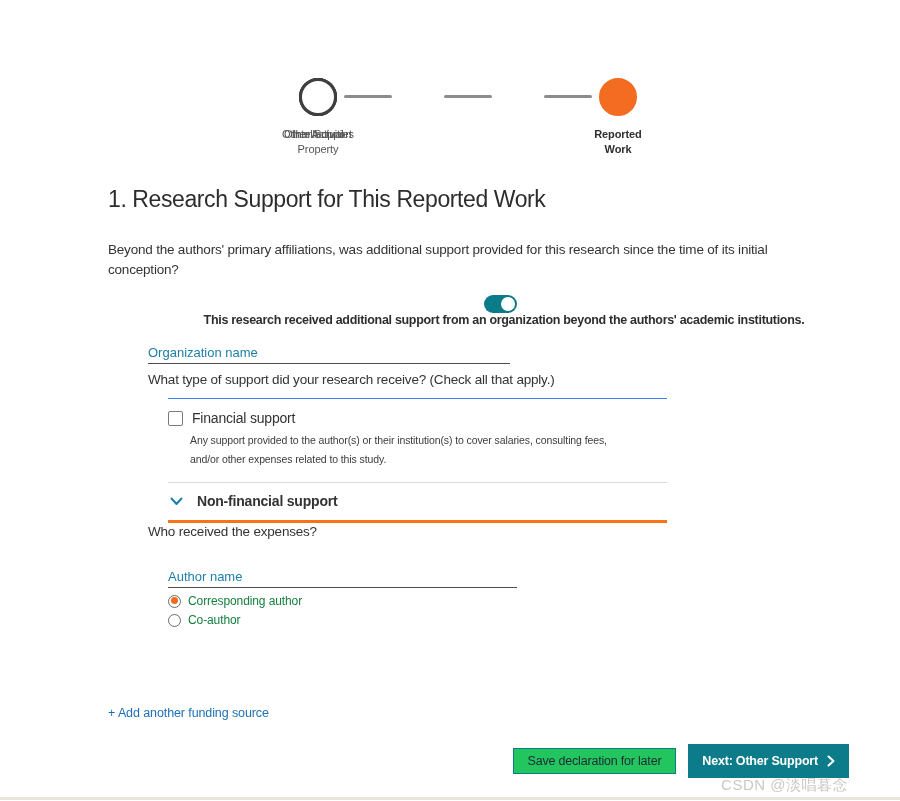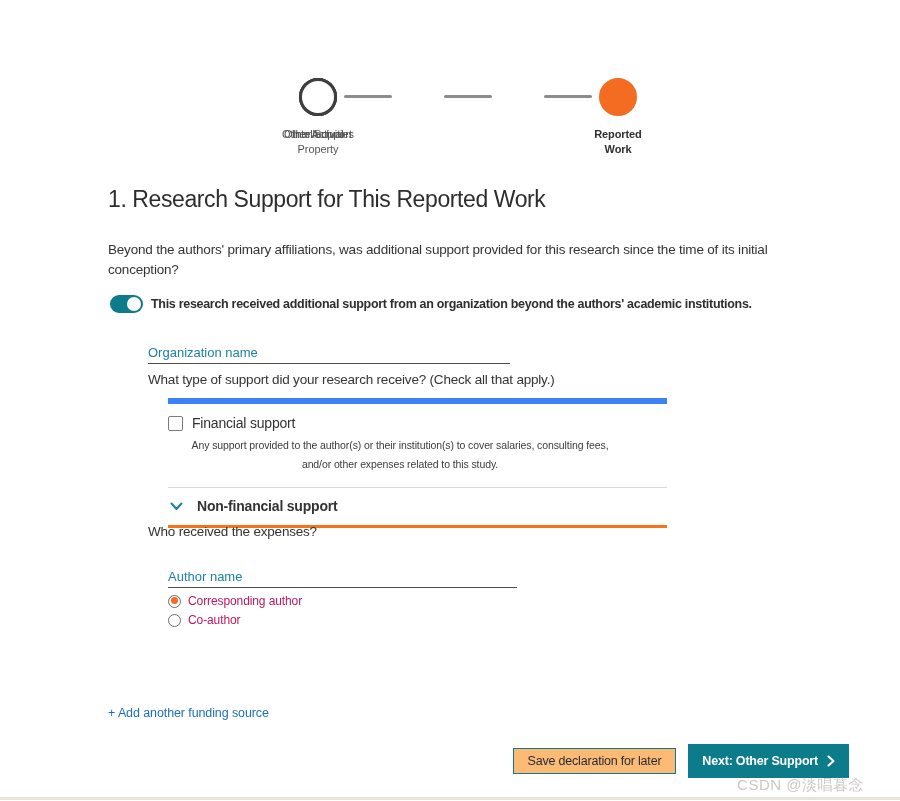--- a/index.html
+++ b/index.html
@@ -34,21 +34,21 @@
   .heading {
     position:absolute; top:186px; left:108px; width:740px;
     font-size:23px; font-weight:500; color:#2d2d2d; letter-spacing:-0.4px;
   }
   .intro {
     position:absolute; top:240px; left:108px; width:732px;
     font-size:13.5px; line-height:20px; color:#333; letter-spacing:-0.2px;
   }
 
   
-  .toggle-row { position:absolute; top:295px; left:110px; width:780px; display:flex; align-items:center; }
+  .toggle-row { position:absolute; top:295px; left:110px; width:780px; display:flex; align-items:center;flex-direction:column; }
   .toggle {
     position:relative; width:33px; height:18px; border-radius:9px;
     background:#0c7b8a; flex:0 0 auto; cursor:pointer;
   }
   .toggle .knob {
     position:absolute; top:2px; right:2px; width:14px; height:14px;
     border-radius:50%; background:#fff;
   }
   .toggle-text {
     margin-left:8px; font-size:12.5px; font-weight:bold; color:#2e2e2e;
@@ -64,21 +64,21 @@
   .line-input::placeholder { color:#1c7fa8; opacity:1; }
   .org-input { position:absolute; top:342px; left:148px; width:362px; }
   .author-input { position:absolute; top:566px; left:168px; width:349px; }
 
   .q-text { position:absolute; left:148px; font-size:13.5px; color:#333; letter-spacing:-0.2px; }
   .q-support { top:372px; }
   .q-recipient { top:524px; }
 
   
   .options { position:absolute; top:398px; left:168px; width:499px; }
-  .opt-row-1 { border-top:6px solid #3b82f6; padding:11px 0 12px 0;text-align:center; }
+  .opt-row-1 { border-top:1px solid #3b82f6; padding:11px 0 12px 0; }
   .opt-head { display:flex; align-items:center; cursor:pointer; }
   .checkbox {
     width:15px; height:15px; border:1px solid #7a7a7a; border-radius:2px;
     background:#fff; flex:0 0 auto; cursor:pointer;
   }
   .opt-label { margin-left:9px; font-size:14px; color:#333; letter-spacing:-0.2px; }
   .opt-desc {
     margin:5px 0 0 22px; width:420px; font-size:10.5px; line-height:1.85;
     color:#3c3c3c; letter-spacing:-0.1px;
   }
@@ -93,45 +93,45 @@
   .radio-group { position:absolute; top:592px; left:168px; }
   .radio-row { display:flex; align-items:center; height:18px; margin-bottom:1px; cursor:pointer; }
   .radio {
     width:13px; height:13px; border-radius:50%; border:1.5px solid #6b6b6b;
     background:#fff; flex:0 0 auto; position:relative;
   }
   .radio.selected::after {
     content:""; position:absolute; top:1.5px; left:1.5px; width:7px; height:7px;
     border-radius:50%; background:#f36c21;
   }
-  .radio-label { margin-left:7px; font-size:12px; color:#be185d; letter-spacing:-0.1px; }
+  .radio-label { margin-left:7px; font-size:12px; color:#15803d; letter-spacing:-0.1px; }
 
   
   .add-link {
     position:absolute; top:670px; left:108px; font-size:12.5px; font-weight:500;
     color:#1b6fba; cursor:pointer; letter-spacing:-0.1px; text-decoration:none;margin-top:36px;
   }
   .footer-buttons {
     position:absolute; top:744px; right:51px; display:flex; gap:12px; align-items:center;
   }
   .btn {
     height:26px; font-family:"Liberation Sans", sans-serif; font-size:12.5px;
     display:flex; align-items:center; justify-content:center; cursor:pointer;
     letter-spacing:-0.2px;
   }
   .btn-secondary {
-    background:#fdba74; border:1.5px solid #0c7b8a; color:#1f2a36; padding:0 14px;
+    background:#22c55e; border:1.5px solid #0c7b8a; color:#1f2a36; padding:0 14px;
   }
   .btn-primary {
     background:#0c7b8a; border:1.5px solid #0c7b8a; color:#fff; font-weight:bold; padding:16px 13px;
   }
   .btn-primary svg { margin-left:9px; }
 
   .watermark {
-    position:absolute; top:776px; right:36px; font-size:15px; color:#ccc9c4;
+    position:absolute; top:776px; right:52px; font-size:15px; color:#ccc9c4;
     letter-spacing:0.5px;
     margin-left:42px;
   }
   .bottom-bar {
     position:absolute; left:0; top:797px; width:900px; height:3px; background:#e8e6da;
   }
 </style>
 </head>
 <body>
 

